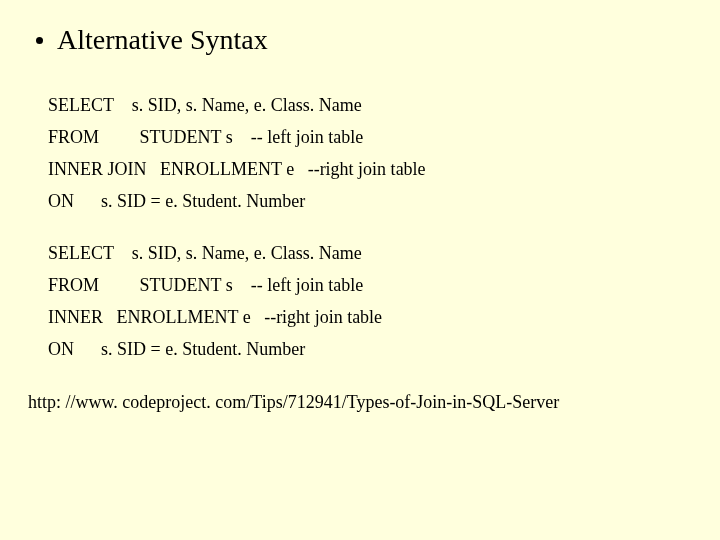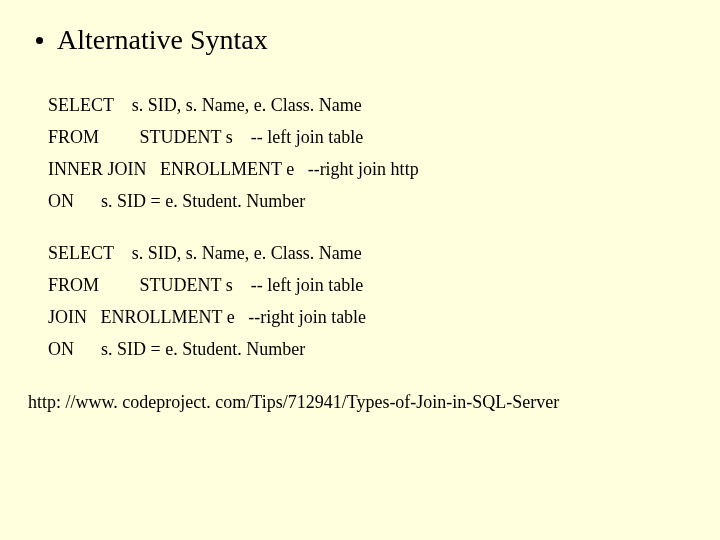--- a/index.html
+++ b/index.html
@@ -53,26 +53,26 @@
 
 <div class="slide">
 
   <div class="title-row">
     <span class="bullet"></span><span>Alternative Syntax</span>
   </div>
 
   <div class="code-block">
     <div class="code-line">SELECT    s. SID, s. Name, e. Class. Name</div>
     <div class="code-line">FROM         STUDENT s    -- left join table</div>
-    <div class="code-line">INNER JOIN   ENROLLMENT e   --right join http</div>
+    <div class="code-line">INNER JOIN   ENROLLMENT e   --right join table</div>
     <div class="code-line">ON      s. SID = e. Student. Number</div>
   </div>
 
   <div class="code-block">
     <div class="code-line">SELECT    s. SID, s. Name, e. Class. Name</div>
     <div class="code-line">FROM         STUDENT s    -- left join table</div>
-    <div class="code-line">JOIN   ENROLLMENT e   --right join table</div>
+    <div class="code-line">INNER   ENROLLMENT e   --right join table</div>
     <div class="code-line">ON      s. SID = e. Student. Number</div>
   </div>
 
   <div class="footer-link">http: //www. codeproject. com/Tips/712941/Types-of-Join-in-SQL-Server</div>
 
 </div>
 
 </body></html>

